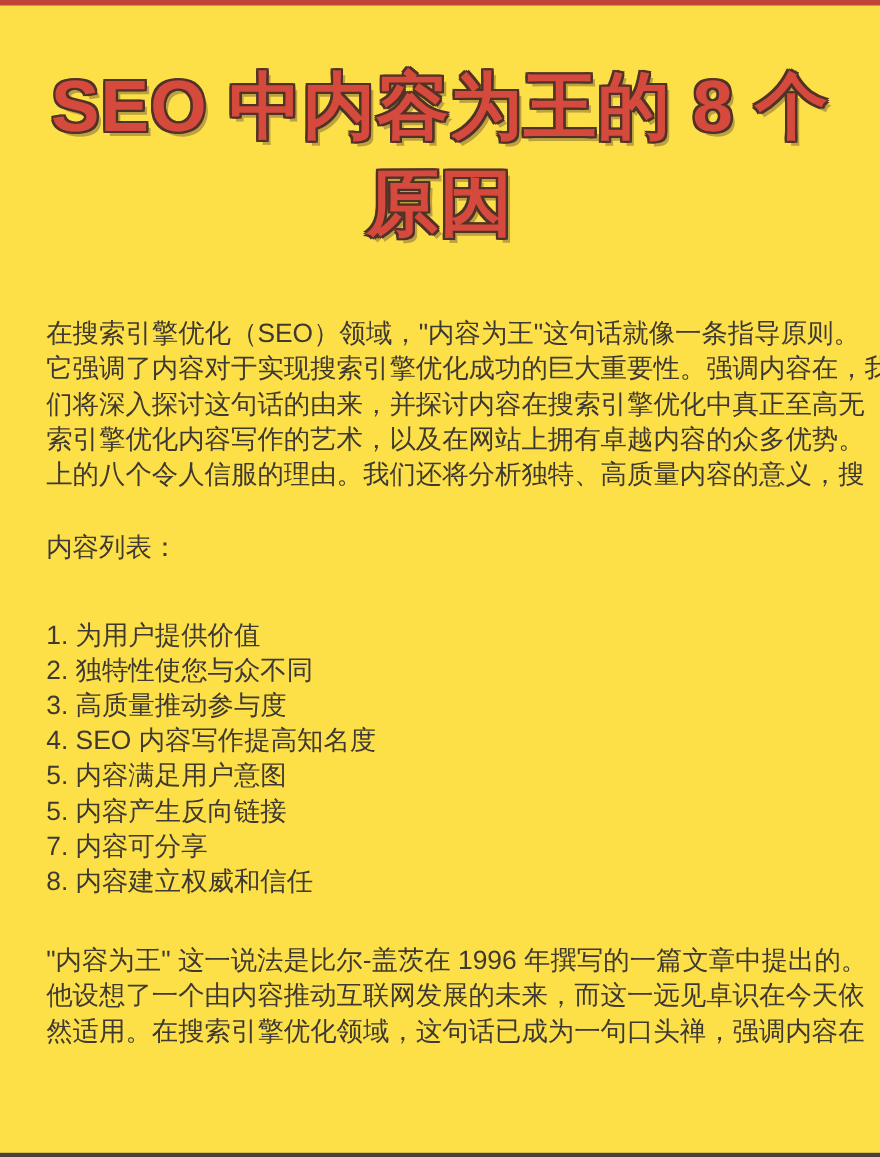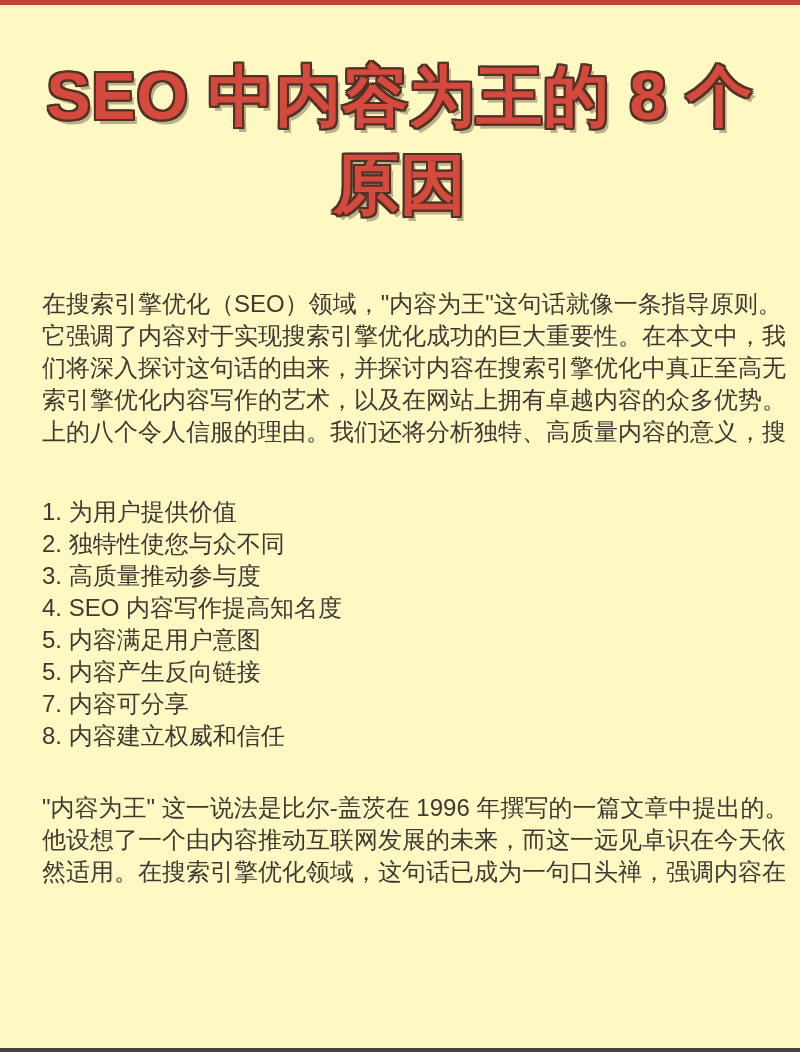--- a/index.html
+++ b/index.html
@@ -1,20 +1,20 @@
 <!DOCTYPE html>
 <html><head>
 <meta charset="utf-8">
 <style>
   html, body { margin: 0; padding: 0; }
   .page {
     position: relative;
     width: 800px;
     height: 1052px;
-    background: #fef9c3;
+    background: #fde047;
     overflow: hidden;
     font-family: "Liberation Sans", sans-serif;
   }
   .top-line {
     position: absolute;
     top: 0; left: 0; right: 0;
     height: 5px;
     background: #c0443a;
   }
   .bottom-line {
@@ -60,26 +60,27 @@
 
   <h1 class="title">
     <span class="title-line">SEO 中内容为王的 8 个</span>
     <span class="title-line">原因</span>
   </h1>
 
   <div class="content">
 
     <div class="para-intro">
       <span class="line">在搜索引擎优化（SEO）领域，"内容为王"这句话就像一条指导原则。</span>
-      <span class="line">它强调了内容对于实现搜索引擎优化成功的巨大重要性。在本文中，我</span>
+      <span class="line">它强调了内容对于实现搜索引擎优化成功的巨大重要性。强调内容在，我</span>
       <span class="line">们将深入探讨这句话的由来，并探讨内容在搜索引擎优化中真正至高无</span>
       <span class="line">索引擎优化内容写作的艺术，以及在网站上拥有卓越内容的众多优势。</span>
       <span class="line">上的八个令人信服的理由。我们还将分析独特、高质量内容的意义，搜</span>
     </div>
 
+    <div class="list-heading">内容列表：</div>
 
     <div class="content-list">
       <span class="line">1. 为用户提供价值</span>
       <span class="line">2. 独特性使您与众不同</span>
       <span class="line">3. 高质量推动参与度</span>
       <span class="line">4. SEO 内容写作提高知名度</span>
       <span class="line">5. 内容满足用户意图</span>
       <span class="line">5. 内容产生反向链接</span>
       <span class="line">7. 内容可分享</span>
       <span class="line">8. 内容建立权威和信任</span>

